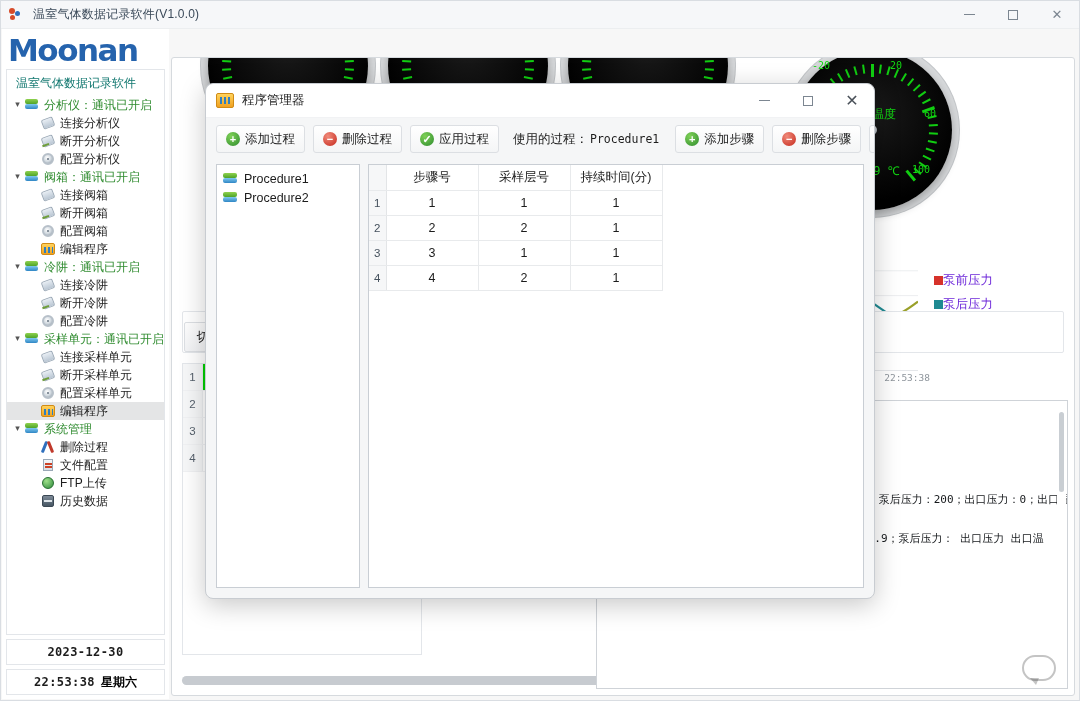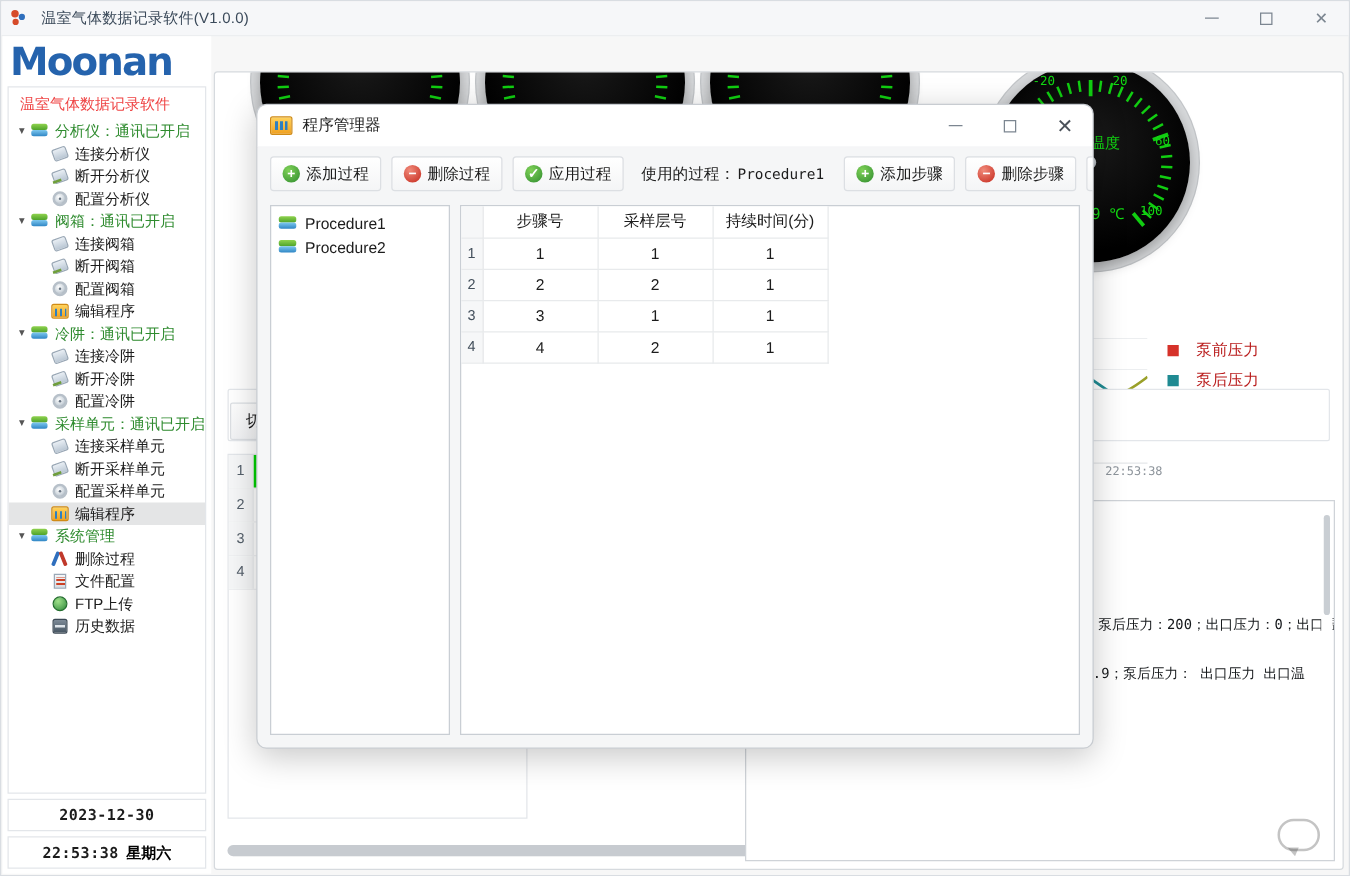--- a/index.html
+++ b/index.html
@@ -54,21 +54,21 @@
     font-size: 31px; font-weight: 700; letter-spacing: -1.5px;
     color: #2563ad; line-height: 38px;
     overflow: hidden;
   }
   .tree {
     flex: 1 1 auto; margin: 2px 4px 0 4px; border: 1px solid #e3e6ea;
     background: #fff; overflow: hidden; padding-top: 3px;
     font-size: 12px;
   }
   .tree-caption {
-    font-size: 12px; color: #ef4444; padding: 2px 0 4px 9px;
+    font-size: 12px; color: #0f766e; padding: 2px 0 4px 9px;
     white-space: nowrap;
   }
   .node {
     display: flex; align-items: center; height: 18px; white-space: nowrap;
     padding-left: 4px; cursor: default;
   }
   .node.sel { background: #e4e5e6; }
   .chev {
     width: 13px; text-align: center; color: #555; font-size: 9px; flex: 0 0 auto;
     transform: translateY(-1px);
@@ -183,21 +183,21 @@
 
   
   .chartwrap {
     position:absolute; right: 14px; top: 188px; width: 250px; height: 150px;
   }
   .chart-plot { position:absolute; left:0; top:0; width:108px; height:125px;
                 background:#fff; border:1px solid #e5e7ea; border-top:none; border-right:none; }
   .chart-x { position:absolute; left:0; top:126px; width:120px; text-align:right;
              font-family:"DejaVu Sans Mono", monospace; font-size:9.5px; color:#8d949b; }
   .legend { position:absolute; left:124px; top:22px; }
-  .leg-row { display:flex; align-items:center; gap:14px; height:24px; font-size:12.5px; color:#b91c1c; }
+  .leg-row { display:flex; align-items:center; gap:0; height:24px; font-size:12.5px; color:#6d28d9; }
   .leg-sw { width:9px; height:9px; flex:0 0 auto; }
 
   .divider-box {
     position:absolute; left:10px; right:10px; top: 253px; height: 42px;
     border:1px solid #e3e6ea; border-radius:2px; background:#fff;
   }
   .switch-btn {
     position:absolute; left:12px; top:264px; min-width:50px; height:30px;
     display:flex; align-items:center; justify-content:center;
     border:1px solid #dcdfe3; background:linear-gradient(#fdfdfd,#f2f3f5);
@@ -587,21 +587,21 @@
               <i style="transform: rotate(77.7778deg);"></i>
               <i style="transform: rotate(85.5556deg);"></i>
               <i style="transform: rotate(93.3333deg);"></i>
               <i style="transform: rotate(101.111deg);"></i>
               <i style="transform: rotate(108.889deg);"></i>
               <i style="transform: rotate(116.667deg);"></i>
               <i style="transform: rotate(124.444deg);"></i>
               <i style="transform: rotate(132.222deg);"></i>
               <i class="maj" style="transform: rotate(140deg);"></i>
             </div>
-          <span class="g-tick" style="left:34px;top:10px;">-20</span>
+          <span class="g-tick" style="left:20px;top:10px;">-20</span>
           <span class="g-tick" style="left:98px;top:10px;">20</span>
           <span class="g-tick" style="left:132px;top:58px;">60</span>
           <span class="g-tick" style="left:120px;top:114px;">100</span>
           <span class="g-tick" style="left:2px;top:114px;">00</span>
           <div class="g-name">出口温度</div>
           <div class="g-needle"></div>
           <div class="g-hub"></div>
           <div class="g-val">-30.9 ℃</div>
         </div>
       </div>

